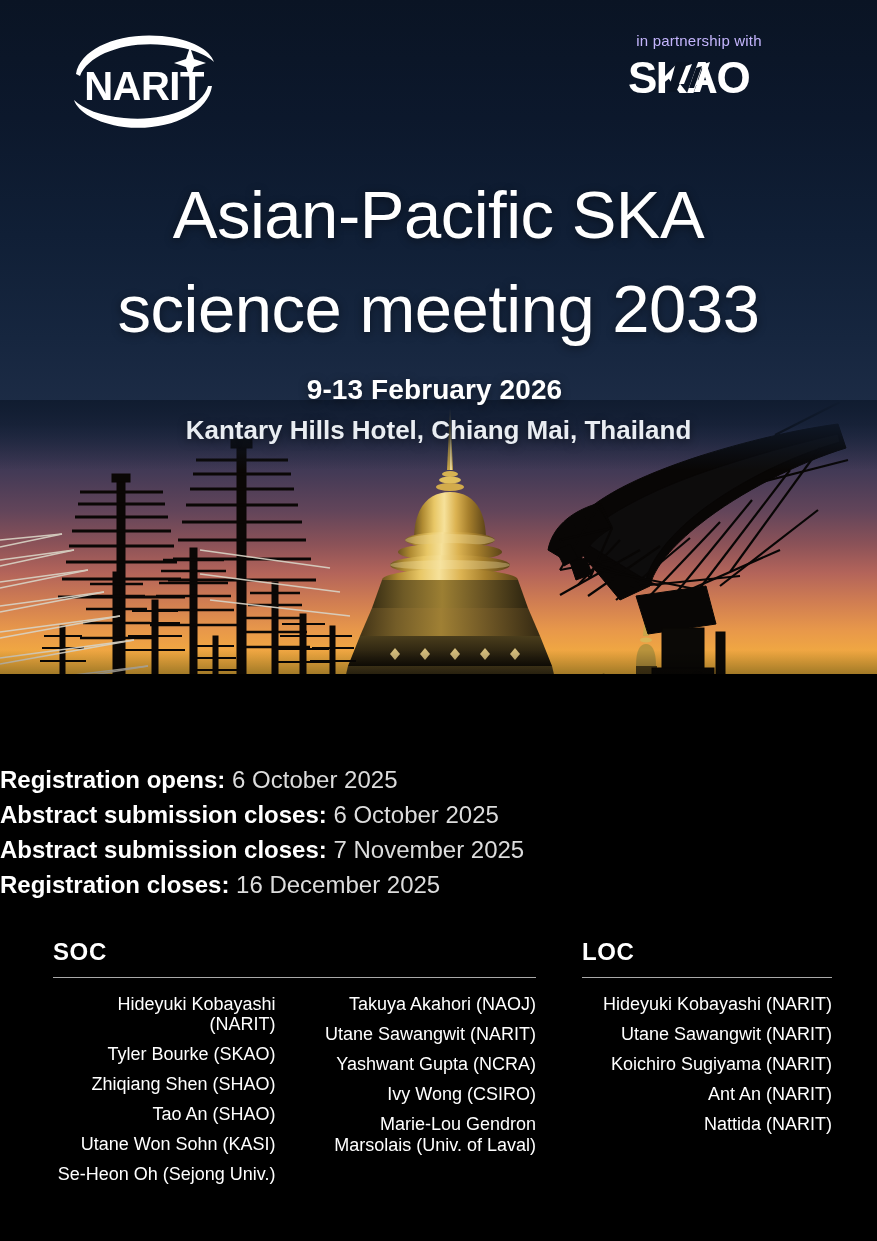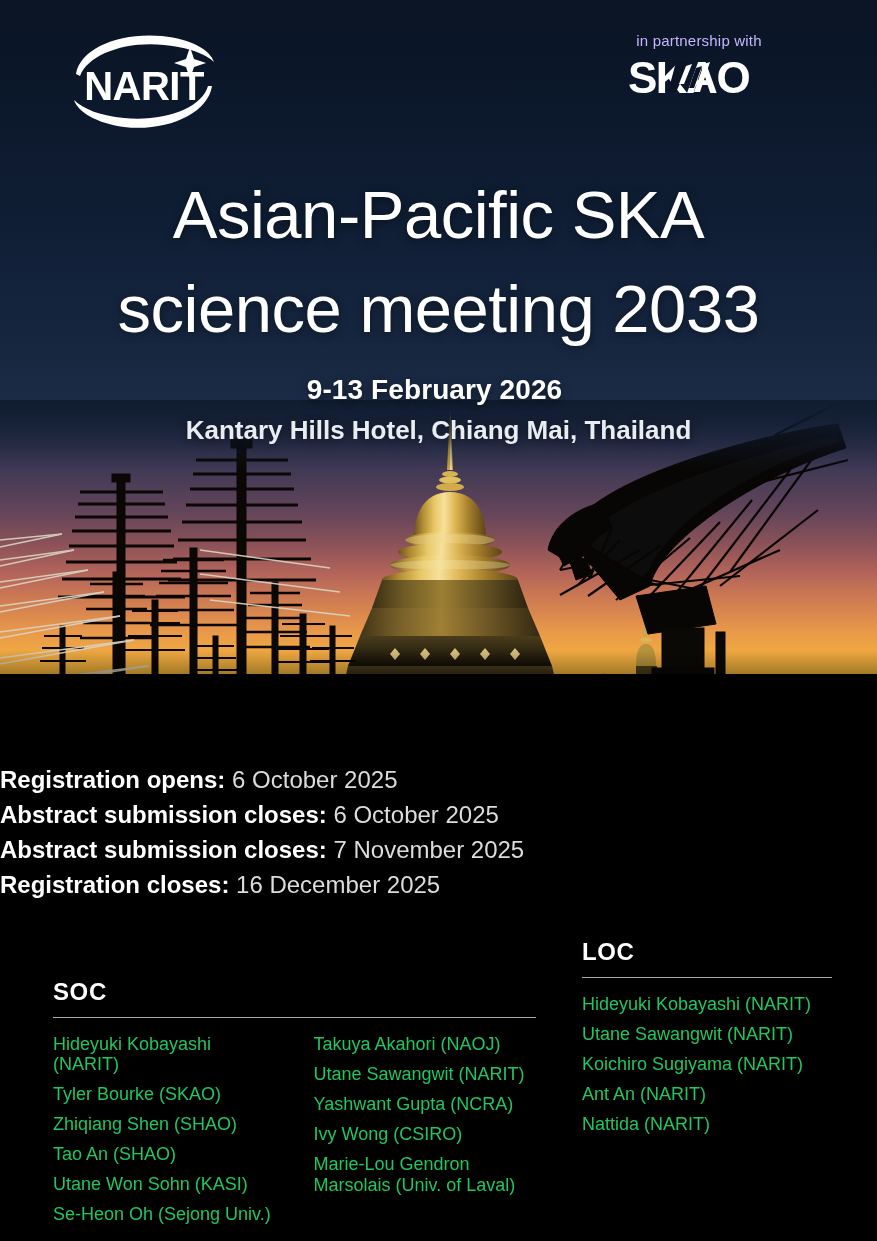--- a/index.html
+++ b/index.html
@@ -176,46 +176,47 @@
 
   
   .committees {
     position: absolute;
     left: 53px;
     right: 45px;
     top: 938px;
     display: flex;
     gap: 46px;
   }
-  .panel-soc { width: 483px; flex: none; margin-top: 40px; }
+  .panel-soc { width: 483px; flex: none; }
   .panel-loc { flex: 1 1 auto; }
 
   .panel-title {
     color: #ffffff;
     font-size: 24px;
     font-weight: 700;
     letter-spacing: 0.6px;
     margin: 0 0 11px 0;
   }
   .panel-rule {
     height: 1px;
     background: #a9a9a9;
     margin: 0 0 16px 0;
   }
   .panel-cols {
     display: flex;
     gap: 38px;
   }
   .member-col { flex: 1 1 0; min-width: 0; }
   .member {
-    color: #22c55e;
+    color: #ffffff;
     font-size: 18px;
     line-height: 20px;
     padding: 0 0 10px 0;
     font-weight: 400;
+    text-align: right;
   }
   .member.two-line { line-height: 21px; }
 </style>
 </head>
 <body>
 
 <div id="poster">
 
   <div class="bg-deep"></div>
   <div class="bg-black-bottom"></div>

